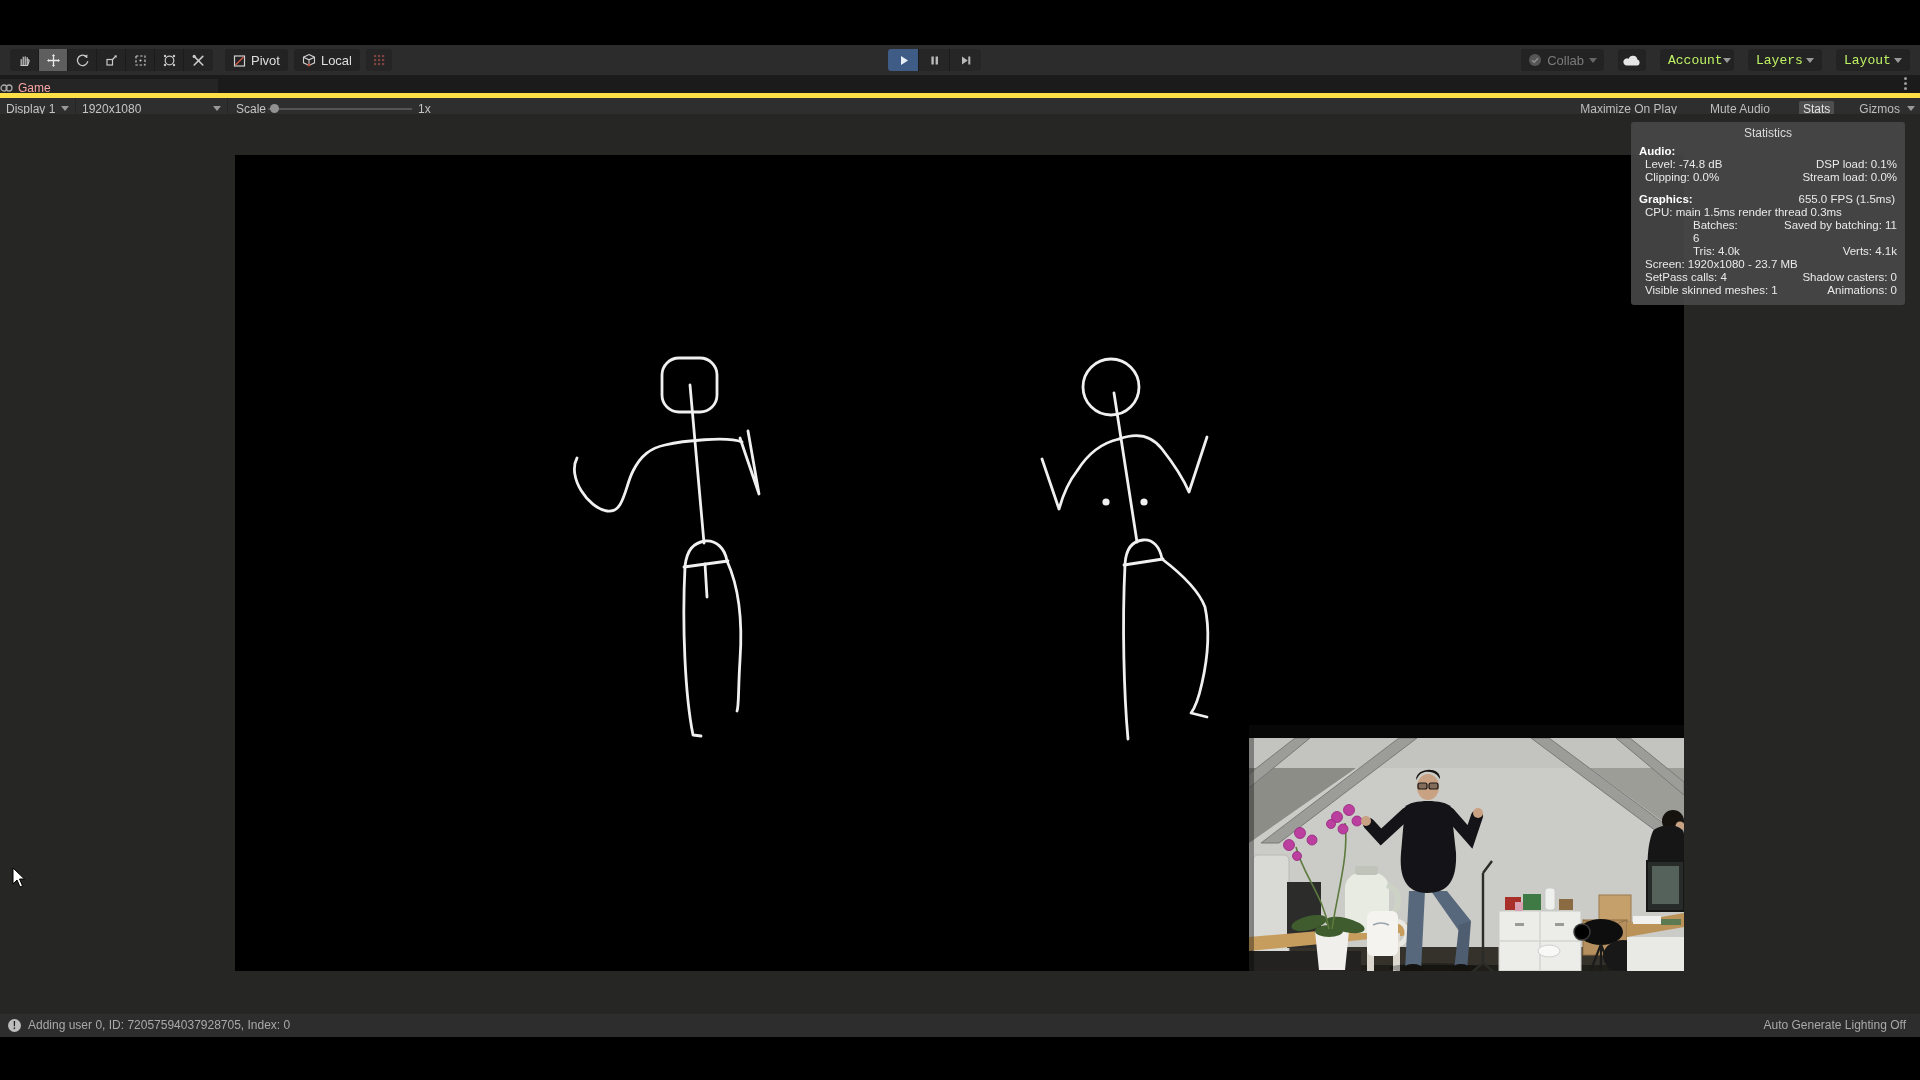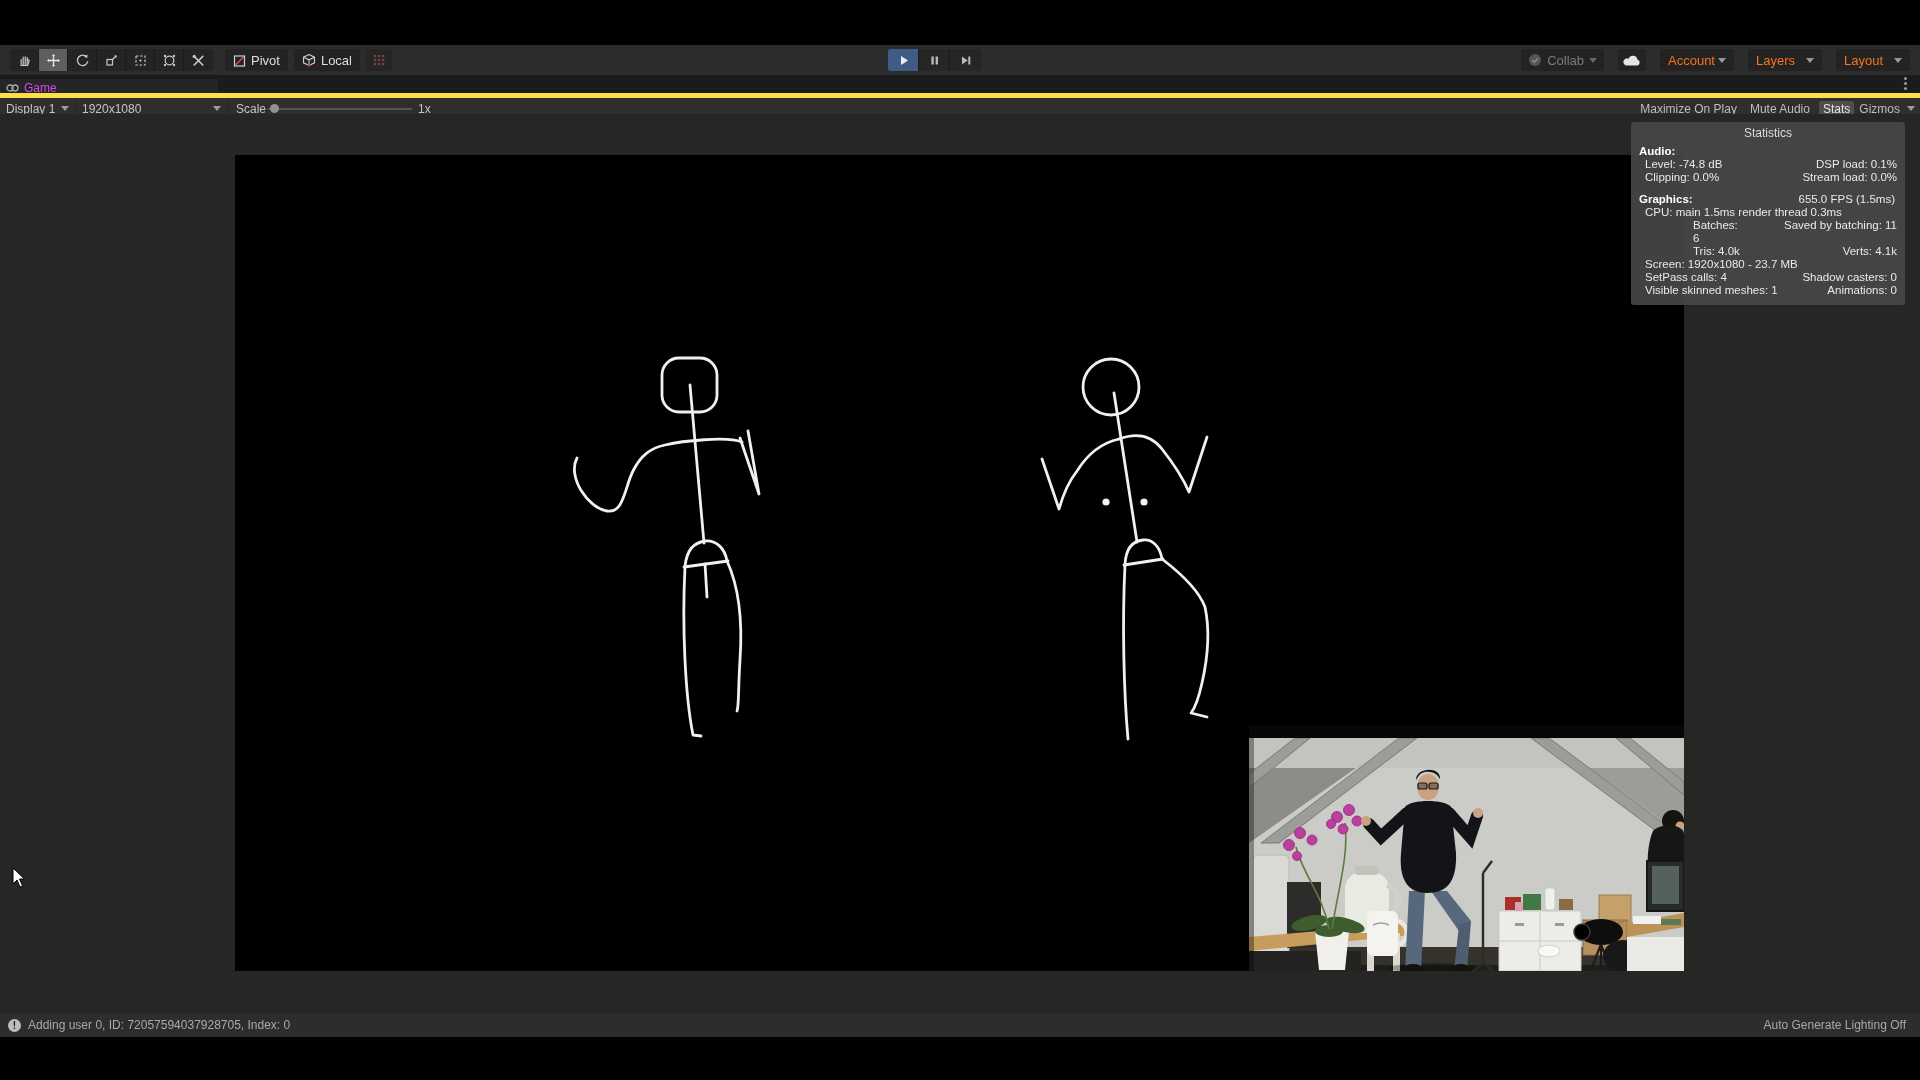--- a/index.html
+++ b/index.html
@@ -23,42 +23,42 @@
   .play-btn { width:31px; height:22px; background:#262626; border-right:1px solid #1b1b1b;
               display:flex; align-items:center; justify-content:center; }
   .play-btn:first-child { border-radius:3px 0 0 3px; }
   .play-btn:last-child  { border-radius:0 3px 3px 0; border-right:none; }
   .play-btn.active { background:#3e5c85; }
   .right-group { position:absolute; right:10px; top:4px; display:flex; gap:14px; align-items:center; }
   .collab-btn { height:22px; background:#232323; border-radius:3px; color:#7b7b7b; font-size:13px;
                 display:flex; align-items:center; gap:5px; padding:0 7px; }
   .cloud-btn { width:28px; height:22px; background:#232323; border-radius:3px;
                display:flex; align-items:center; justify-content:center; }
-  .dd-btn { width:74px; height:22px; background:#232323; border-radius:3px; color:#f97316; font-size:13px;
-            display:flex; align-items:center; justify-content:space-between; padding:0 8px; }
+  .dd-btn { width:74px; height:22px; background:#232323; border-radius:3px; color:#bef264; font-size:13px;
+            display:flex; align-items:center; justify-content:space-between; padding:0 8px;font-family:Liberation Mono, monospace; }
   .caret { width:0; height:0; border-left:4px solid transparent; border-right:4px solid transparent;
            border-top:5px solid #999; }
   .caret.dim { border-top-color:#666; }
 
   
   .tabbar { position:absolute; top:75px; left:0; width:1920px; height:18px; background:#1b1b1b; }
   .tab { position:absolute; left:0; top:4px; width:218px; height:18px; background:#252525;
-         display:flex; align-items:center; gap:5px; padding-left:6px; color:#d946ef; font-size:12px; }
+         display:flex; align-items:center; gap:5px; color:#fca5a5; font-size:12px; }
   .kebab-wrap { position:absolute; right:10px; top:2px; width:10px; height:15px; display:flex; justify-content:center; }
   .kebab { width:3px; height:3px; background:#9a9a9a; border-radius:50%;
            box-shadow:0 5px 0 #9a9a9a, 0 10px 0 #9a9a9a; }
 
   
   .controlbar { position:absolute; top:93px; left:0; width:1920px; height:21px; background:#2e2e2e;
                 border-top:5px solid #fde047; font-size:12px; color:#c4c4c4; }
   .ctl { position:absolute; top:0; height:21px; display:flex; align-items:center; }
   .ctl-dd { justify-content:space-between; padding:0 6px; border-right:1px solid #262626; }
   .slider-track { position:absolute; left:268px; top:10px; width:144px; height:2px; background:#555; }
   .slider-knob { position:absolute; left:270px; top:6px; width:9px; height:9px; border-radius:50%; background:#919191; }
-  .rightctls { position:absolute; right:5px; top:0; height:21px; display:flex; gap:5px; align-items:center; color:#bdbdbd; }
+  .rightctls { position:absolute; right:5px; top:0; height:21px; display:flex; gap:25px; align-items:center; color:#bdbdbd; }
   .rightctls .btn { padding:1px 4px; border-radius:2px; }
   .rightctls .btn.active { background:#4e4e4e; color:#e3e3e3; }
   .gizmos { display:flex; align-items:center; gap:7px; }
 
   
   .gamearea { position:absolute; top:114px; left:0; width:1920px; height:900px; background:#262624; }
   .viewport { position:absolute; left:235px; top:41px; width:1449px; height:816px; background:#000; }
   .video-overlay { position:absolute; right:0; bottom:0; width:435px; height:246px; }
 
   

